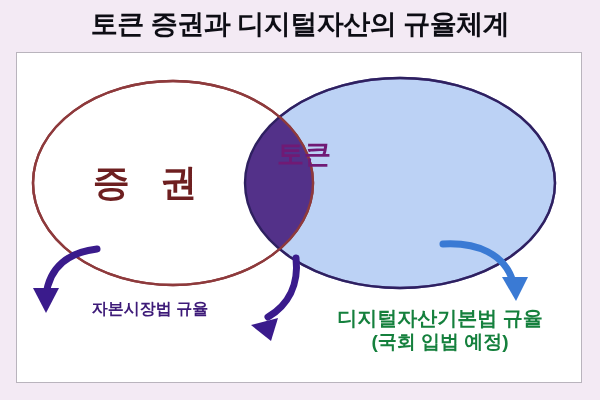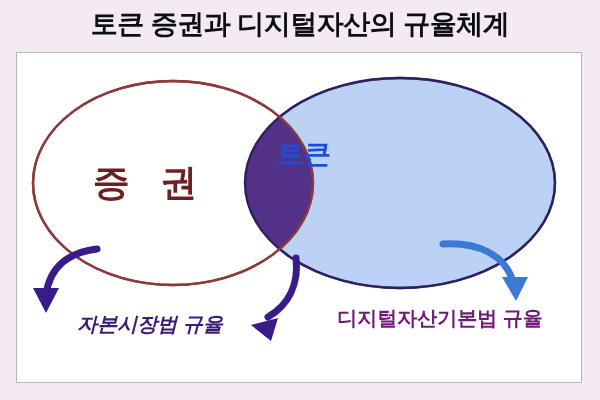--- a/index.html
+++ b/index.html
@@ -73,39 +73,38 @@
     font-size: 33px;
     color: #23246b;
     letter-spacing: -1px;
   }
   #label-token-security {
     left: 250px;
     top: 140px;
     width: 108px;
     text-align: center;
     font-size: 27px;
-    color: #1d4ed8;
+    color: #701a75;
     letter-spacing: 0px;
   }
   #caption-left {
     left: 40px;
-    top: 314px;
+    top: 300px;
     width: 220px;
     text-align: center;
-    font-size: 20px;
+    font-size: 16px;
     color: #3d1a78;
-    font-style: italic;
   }
   #caption-right {
     left: 310px;
     top: 308px;
     width: 260px;
     text-align: center;
     font-size: 20px;
-    color: #701a75;
+    color: #15803d;
   }
   #caption-right .sub {
     display: block;
     font-size: 19px;
     margin-top: 2px;
   }
 </style>
 </head>
 <body>
 
@@ -153,15 +152,16 @@
 
 
   <div class="lbl" id="label-token-security">
     <span>토큰</span><br>
   </div>
 
   <div class="lbl" id="caption-left">자본시장법 규율</div>
 
   <div class="lbl" id="caption-right">
     <span>디지털자산기본법 규율</span>
+    <span class="sub">(국회 입법 예정)</span>
   </div>
 
 </div>
 
 </body></html>

